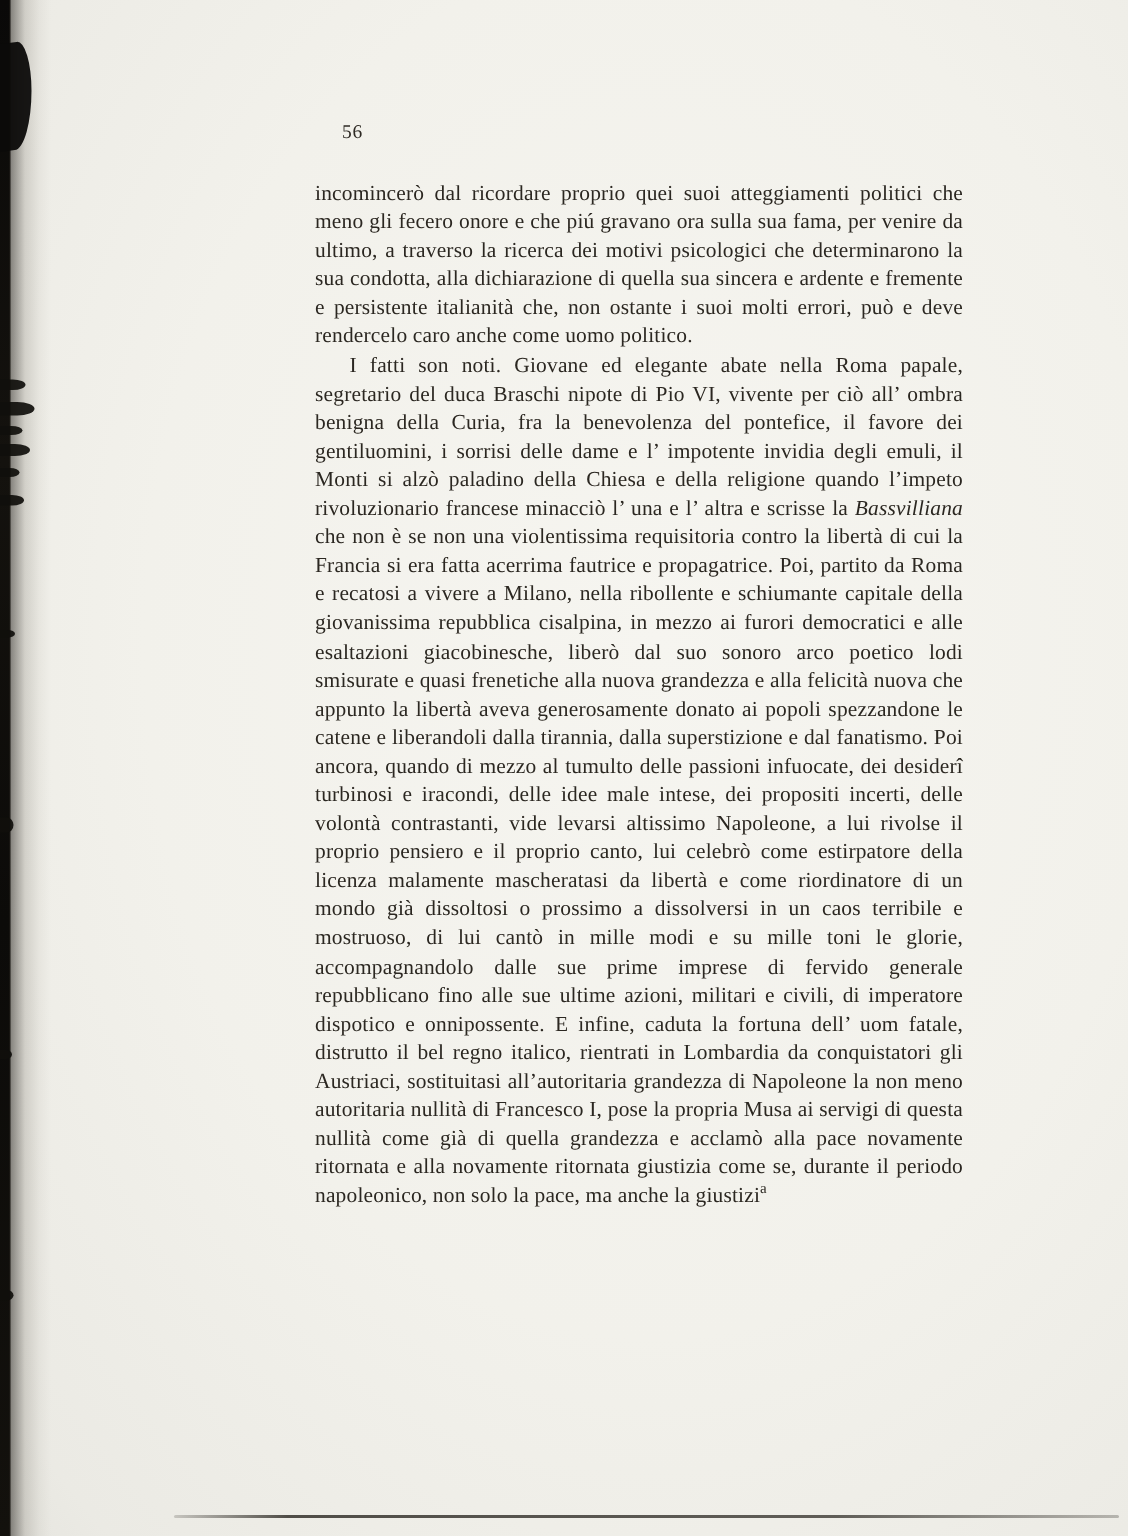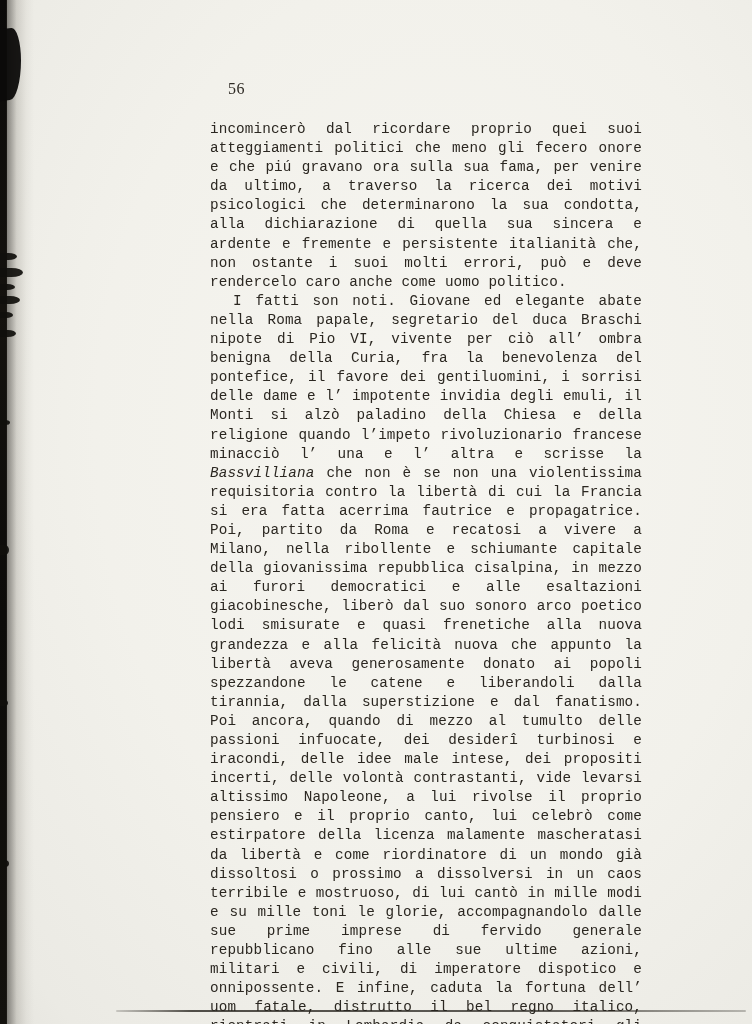--- a/index.html
+++ b/index.html
@@ -61,39 +61,38 @@
   .s6 { top: 330px; width: 16px; height: 7px; }
   .s7 { top: 420px; width: 10px; height: 5px; }
   .s8 { top: 545px; width: 9px; height: 10px; }
   .s9 { top: 700px; width: 8px; height: 6px; }
   .s10 { top: 860px; width: 9px; height: 7px; }
 
   .page-number {
     position: absolute;
     left: 228px;
     top: 80px;
-    font-size: 16px;
+    font-size: 13px;
     color: #2e2a24;
     letter-spacing: 0.5px;
   }
   .text-block {
     position: absolute;
     left: 210px;
     top: 120px;
     width: 432px;
     font-size: 14.3px;
     line-height: 19.1px;
     color: #2b2721;
     text-align: justify;
     letter-spacing: 0.12px;
   }
   .para {
     margin: 0;
     padding: 0;
-    font-family: Liberation Mono, monospace;
   }
   .para.indent {
     text-indent: 23px;
   }
   .para em {
     font-style: italic;
     margin-top: 20px;
   }
   sup.final-sup {
     font-size: 10px;

